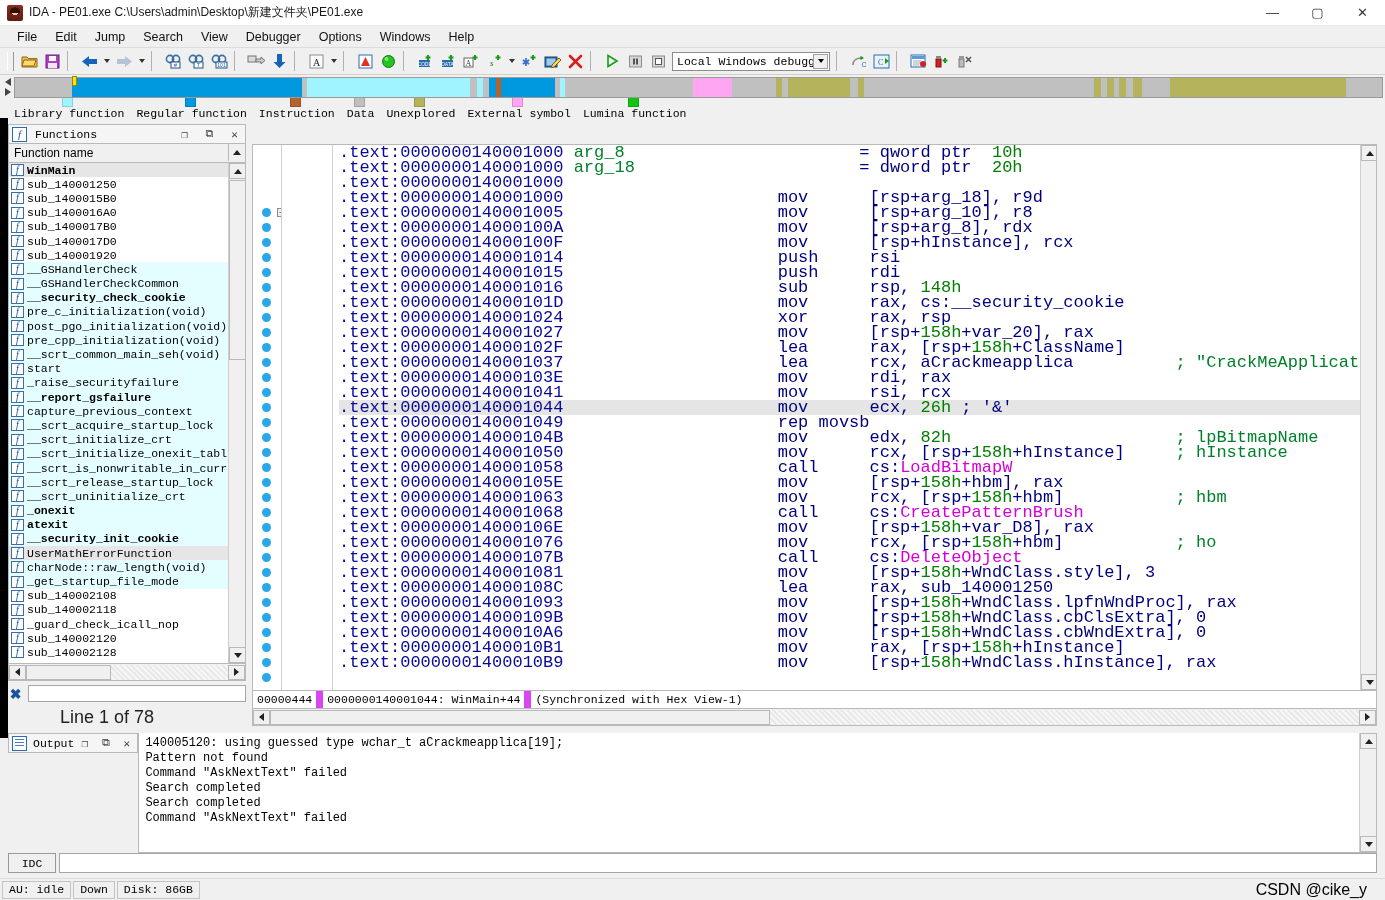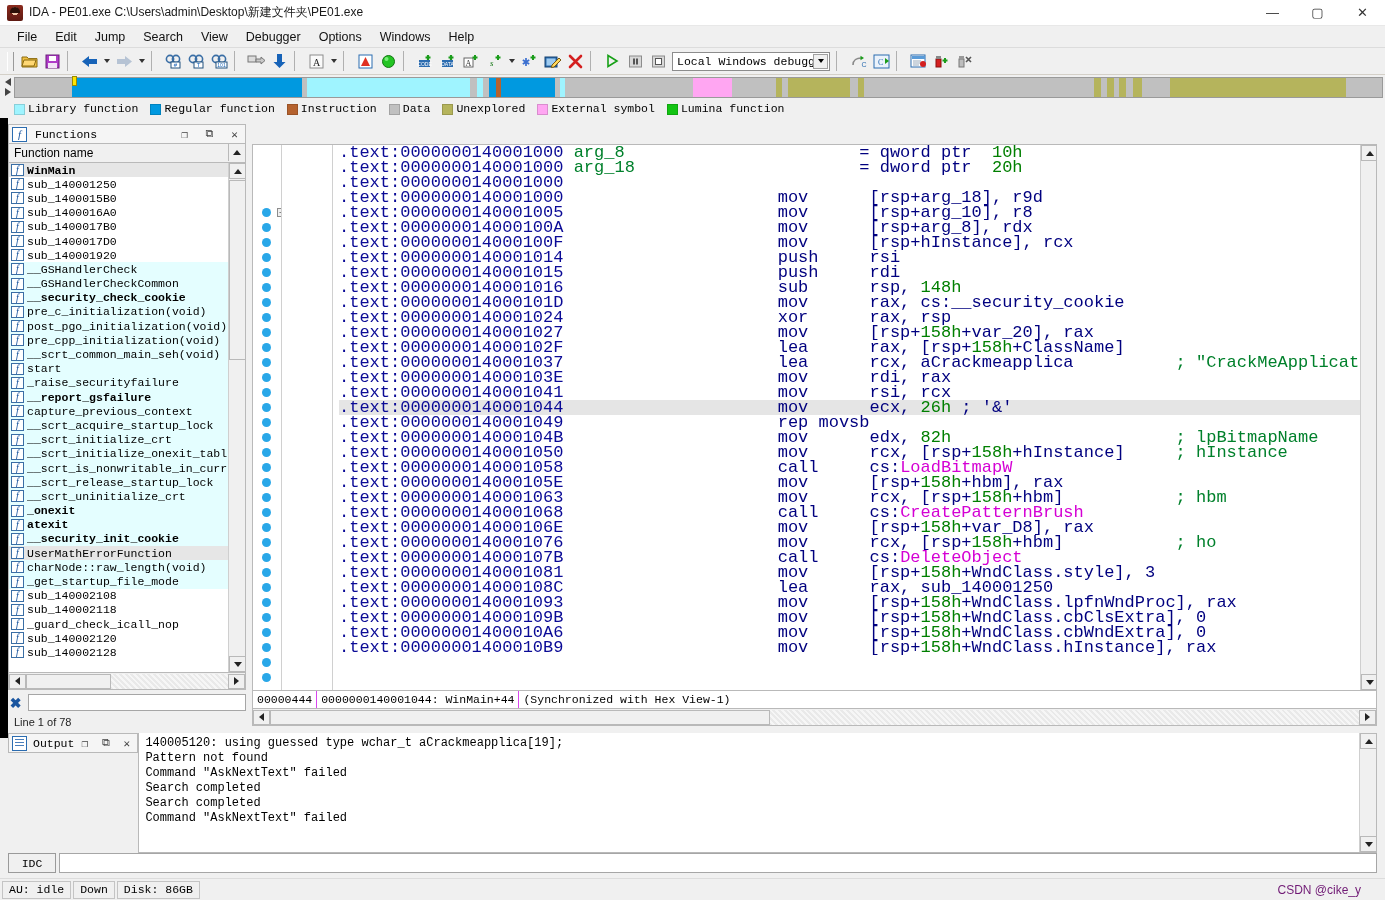--- a/index.html
+++ b/index.html
@@ -79,21 +79,21 @@
   .navband { flex: 1 1 auto; height: 21px; display: flex; border: 1px solid #9a9a9a; background:#c0c0c0; position: relative; }
   .navband .seg { height: 100%; }
   .nav-cursor {
     position: absolute; top: -2px; width: 5px; height: 10px; background: #ffe400;
     border: 1px solid #9a8a00; z-index: 3;
   }
 
   
   .legend { height: 18px; display: flex; align-items: center; gap: 3px; padding-left: 14px; font-family:"Liberation Mono", monospace; font-size: 11.5px; }
   .legend .sw { width: 11px; height: 11px; display:inline-block; margin-right: 3px; border: 1px solid rgba(0,0,0,.15); }
-  .legend .item { display:flex; align-items:flex-end; margin-right: 9px; }
+  .legend .item { display:flex; align-items:center; margin-right: 9px; flex-direction: column; }
 
   
   .panel-title {
     height: 20px; background: #f5f5f5; border: 1px solid #b9b9b9;
     display: flex; align-items: center; font-family:"Liberation Mono", monospace; font-size: 11.5px;
   }
   .panel-title .ptitle { flex: 1 1 auto; padding-left: 4px; }
   .pt-btn { width: 21px; height: 18px; display:flex; align-items:center; justify-content:center; color:#444; font-size: 11px; }
 
   
@@ -145,21 +145,21 @@
   .vs-thumb { position:absolute; left:0; top:17px; width:17px; height:180px; background:#f0f0f0; border:1px solid #b9b9b9; }
   .hscroll-row { height: 17px; display:flex; align-items:center; background:#f0f0f0; border:1px solid #b9b9b9; border-top:none; }
   .hs-btn { width:17px; height:15px; background:#f0f0f0; border:1px solid #b9b9b9; display:flex;align-items:center;justify-content:center; }
   .hs-btn.l::after{content:"";border-top:4px solid transparent;border-bottom:4px solid transparent;border-right:5px solid #222;}
   .hs-btn.r::after{content:"";border-top:4px solid transparent;border-bottom:4px solid transparent;border-left:5px solid #222;}
   .hs-track { flex:1 1 auto; height:15px; background: repeating-linear-gradient(45deg,#e9e9e9 0 2px,#f6f6f6 2px 4px); }
   .hs-thumb { width:85px; height:15px; background:#f0f0f0; border:1px solid #b9b9b9; }
   .filter-row { height: 22px; display:flex; align-items:center; gap:5px; padding-top:3px; }
   .filter-x { width:15px; height:15px; color:#1a56a0; font-size:14px; display:flex;align-items:center;justify-content:center; font-weight:bold;}
   .filter-input { flex:1 1 auto; height:17px; background:#fff; border:1px solid #a6a6a6; }
-  .line-count { padding: 4px 0 0 6px; font-size: 11px; color:#222; }
+  .line-count { padding: 4px 0 0 6px; font-size: 18px; color:#222;margin-left:46px; }
 
   
   .tabs { position:absolute; left: 252px; top: 122px; right: 8px; height: 22px; display:flex; align-items:stretch; }
   .tab {
     display:flex; align-items:center; gap:6px; padding: 12px 6px;
     background:#f5f5f5; border:1px solid #b9b9b9; border-bottom: none;
     font-family:"Liberation Mono", monospace; font-size: 11.5px; min-width: 140px;
     justify-content: center; position:relative;margin-top:36px;
   }
   .tab .tlabel { flex: 1 1 auto; text-align: center; }
@@ -194,21 +194,21 @@
   .var { color: #00007f; }
   .collapse-box {
     position:absolute; width: 9px; height: 9px; border: 1px solid #8c8c8c; background:#f0f0f0;
     font-size: 8px; line-height: 7px; text-align:center; color:#333;
   }
   .disasm-vscroll { position:absolute; right:0; top:0; width:16px; bottom:0; background:#f0f0f0; border-left:1px solid #cfcfcf;}
   .disasm-status {
     height: 18px; border-top: 1px solid #b9b9b9; display:flex; align-items:center;
     font-family:"Liberation Mono", monospace; font-size: 11.5px; background:#fff;
   }
-  .ds-cell { border-right: 1px solid #d946ef; padding: 0 4px; height:18px; display:flex; align-items:center; }
+  .ds-cell { border-right: 7px solid #d946ef; padding: 0 4px; height:18px; display:flex; align-items:center; }
   .disasm-hs { height: 17px; display:flex; align-items:center; border-top: 1px solid #b9b9b9; background:#f0f0f0;}
 
   
   .output {
     position:absolute; left: 8px; top: 733px; right: 8px; height: 120px;
     display:flex; flex-direction:row;
   }
   .out-head { display:flex; align-items:center; }
   .out-ico {
     width: 15px; height: 15px; border:1px solid #2b6cb0; background:#fff; margin-left:3px; flex:0 0 auto;
@@ -227,21 +227,21 @@
   .idc-btn { width:48px; height:20px; background:#f0f0f0; border:1px solid #9a9a9a; font-family:"Liberation Mono", monospace; font-size:11.5px; display:flex;align-items:center;justify-content:center;}
   .idc-input { flex:1 1 auto; height:20px; background:#fff; border:1px solid #a6a6a6; }
 
   
   .statusbar {
     position:absolute; left:0; bottom:0; width:1385px; height:22px; background:#f0f0f0;
     display:flex; align-items:center; font-family:"Liberation Mono", monospace; font-size:11.5px;
     border-top:1px solid #dcdcdc;
   }
   .sb-cell { height:18px; display:flex; align-items:center; padding:0 6px; border:1px solid #c4c4c4; margin-left:2px; }
-  .watermark { margin-left:auto; margin-right:24px; color:#701a75; font-family:"Liberation Sans",sans-serif; font-size:12px; }
+  .watermark { margin-left:auto; margin-right:18px; color:#000000; font-family:"Liberation Sans",sans-serif; font-size:16px; }
   .left-edge { position:absolute; left:0; top:118px; width:8px; height:620px; background:#000; }
 </style>
 </head>
 <body>
 
 <div class="app">
 
   <div class="titlebar">
     <div class="title-icon"></div>
     <div class="title-text">IDA - PE01.exe C:\Users\admin\Desktop\新建文件夹\PE01.exe</div>
@@ -835,20 +835,21 @@
           <div class="cline"><span class="addr">.text:0000000140001063</span>                     <span class="mnem">mov      </span><span class="op">rcx, [rsp+</span><span class="num">158h</span><span class="op">+hbm]</span>           <span class="cmt">; hbm</span></div>
           <div class="cline"><span class="addr">.text:0000000140001068</span>                     <span class="mnem">call     </span><span class="op">cs:</span><span class="api">CreatePatternBrush</span></div>
           <div class="cline"><span class="addr">.text:000000014000106E</span>                     <span class="mnem">mov      </span><span class="op">[rsp+</span><span class="num">158h</span><span class="op">+var_D8], rax</span></div>
           <div class="cline"><span class="addr">.text:0000000140001076</span>                     <span class="mnem">mov      </span><span class="op">rcx, [rsp+</span><span class="num">158h</span><span class="op">+hbm]</span>           <span class="cmt">; ho</span></div>
           <div class="cline"><span class="addr">.text:000000014000107B</span>                     <span class="mnem">call     </span><span class="op">cs:</span><span class="api">DeleteObject</span></div>
           <div class="cline"><span class="addr">.text:0000000140001081</span>                     <span class="mnem">mov      </span><span class="op">[rsp+</span><span class="num">158h</span><span class="op">+WndClass.style], 3</span></div>
           <div class="cline"><span class="addr">.text:000000014000108C</span>                     <span class="mnem">lea      </span><span class="op">rax, sub_140001250</span></div>
           <div class="cline"><span class="addr">.text:0000000140001093</span>                     <span class="mnem">mov      </span><span class="op">[rsp+</span><span class="num">158h</span><span class="op">+WndClass.lpfnWndProc], rax</span></div>
           <div class="cline"><span class="addr">.text:000000014000109B</span>                     <span class="mnem">mov      </span><span class="op">[rsp+</span><span class="num">158h</span><span class="op">+WndClass.cbClsExtra], 0</span></div>
           <div class="cline"><span class="addr">.text:00000001400010A6</span>                     <span class="mnem">mov      </span><span class="op">[rsp+</span><span class="num">158h</span><span class="op">+WndClass.cbWndExtra], 0</span></div>
+          <div class="cline"><span class="addr">.text:00000001400010B1</span>                     <span class="mnem">mov      </span><span class="op">rax, [rsp+</span><span class="num">158h</span><span class="op">+hInstance]</span></div>
           <div class="cline"><span class="addr">.text:00000001400010B9</span>                     <span class="mnem">mov      </span><span class="op">[rsp+</span><span class="num">158h</span><span class="op">+WndClass.hInstance], rax</span></div>
         </div>
       <div class="disasm-vscroll">
         <div class="vs-btn up"></div>
         <div class="vs-btn dn bot"></div>
       </div>
     </div>
     <div class="disasm-status">
       <div class="ds-cell">00000444</div>
       <div class="ds-cell">0000000140001044: WinMain+44</div>

